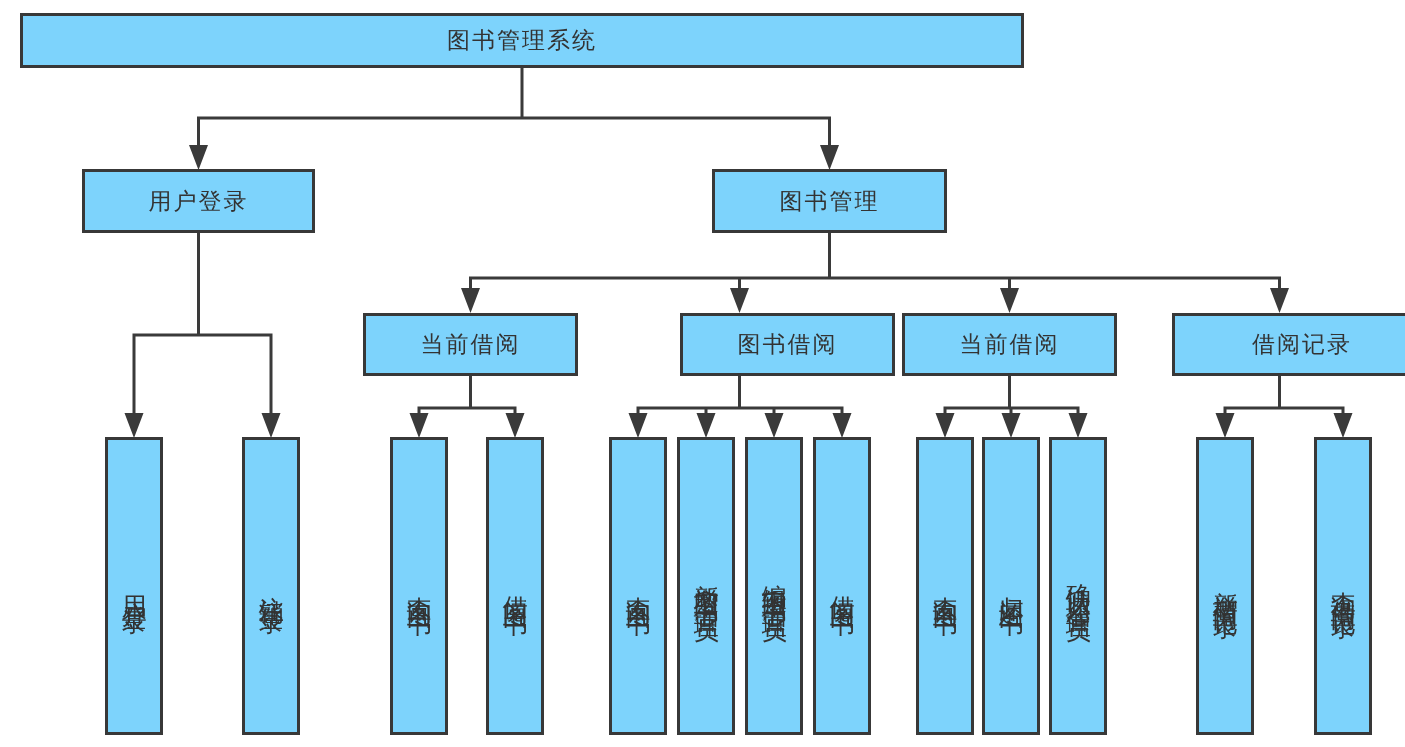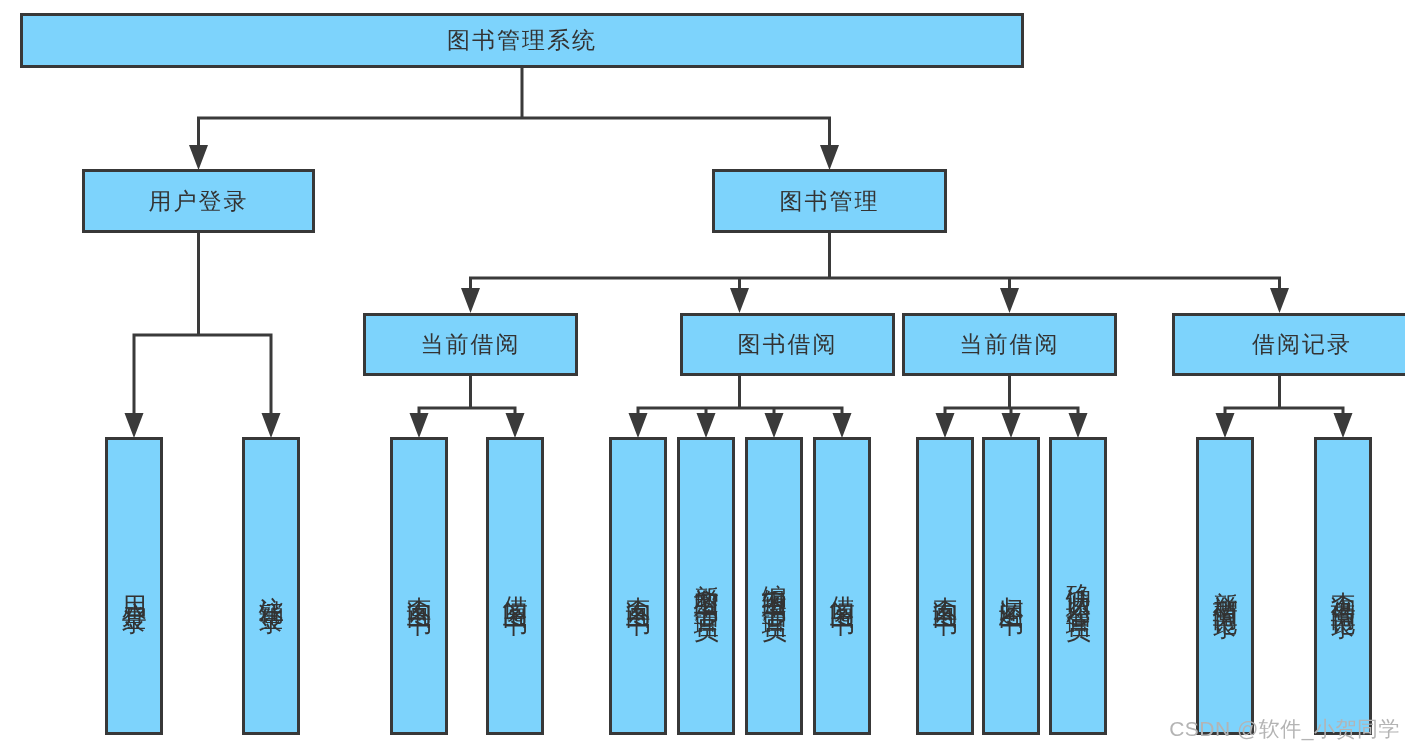--- a/index.html
+++ b/index.html
@@ -154,15 +154,14 @@
     <span>确认归还（管理员）</span>
   </div>
 
   <div class="node v" style="left:1196px;top:437px;width:58px;height:298px;">
     <span>新增借阅记录</span>
   </div>
   <div class="node v" style="left:1314px;top:437px;width:58px;height:298px;">
     <span>查询借阅记录</span>
   </div>
 
-  <div class="watermark">CSDN @软件_小贺同学</div>
 
 </div>
 
 </body></html>

